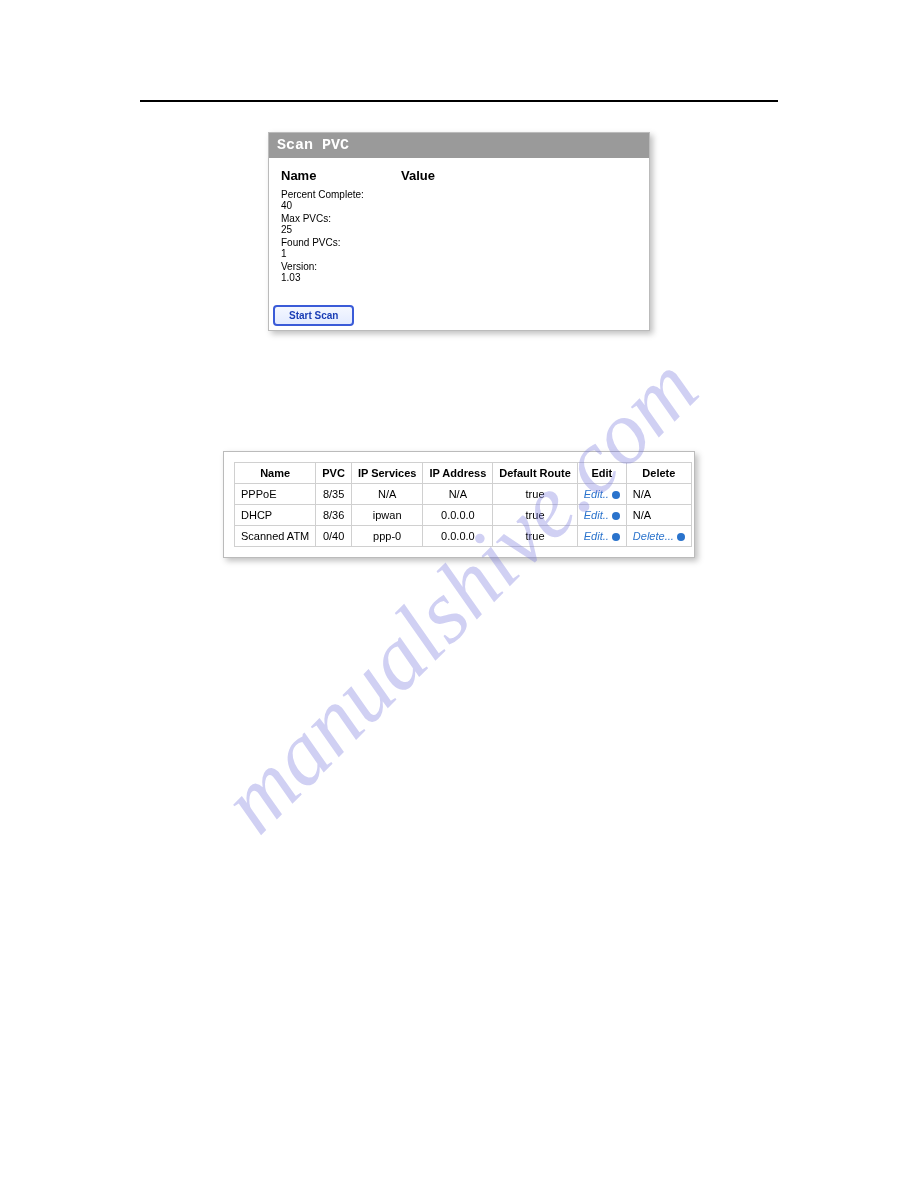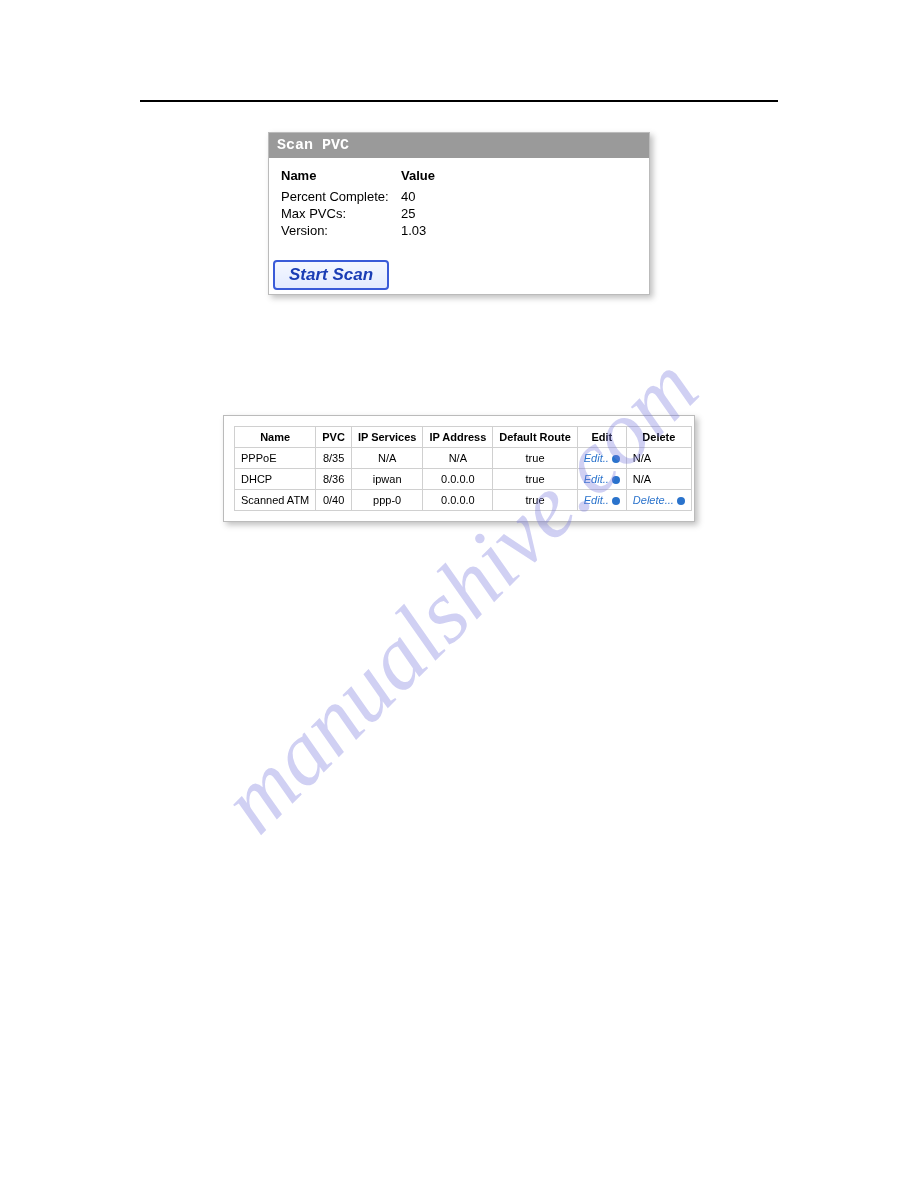--- a/index.html
+++ b/index.html
@@ -40,36 +40,36 @@
     padding: 10px 12px 12px 12px;
   }
   .kv-head {
     display: flex;
     font-weight: bold;
     margin-bottom: 6px;
   }
   .kv-row {
     display: flex;
     margin: 2px 0;
-    font-size: 13px;
+    font-size: 10px;
+    flex-direction: column;
   }
   .kv-name { width: 120px; }
   .kv-val  { flex: 1; }
   .btn {
     display: inline-block;
     margin: 8px 4px 4px 4px;
     padding: 3px 14px;
     border: 2px solid #3a5bd8;
     border-radius: 4px;
     background: linear-gradient(#f4f7ff,#e3ebff);
     color: #1a3db5;
     font-weight: bold;
-    font-size: 17px;
+    font-size: 10px;
     cursor: pointer;
-    font-style: italic;
   }
 
   .panel2 {
     width: 470px;
     margin: 0 auto;
     border: 1px solid #bbb;
     box-shadow: 3px 3px 6px rgba(0,0,0,0.25);
     background: #fff;
   }
   .panel2-body {
@@ -133,20 +133,24 @@
       </div>
       <div class="kv-row">
           <div class="kv-name">Percent Complete:</div>
           <div class="kv-val">40</div>
         </div>
       <div class="kv-row">
           <div class="kv-name">Max PVCs:</div>
           <div class="kv-val">25</div>
         </div>
       <div class="kv-row">
+          <div class="kv-name">Found PVCs:</div>
+          <div class="kv-val">1</div>
+        </div>
+      <div class="kv-row">
           <div class="kv-name">Version:</div>
           <div class="kv-val">1.03</div>
         </div>
     </div>
     <button class="btn">Start Scan</button>
   </div>
 
   <div class="panel2">
     <div class="panel2-body">
       <table class="wan">

